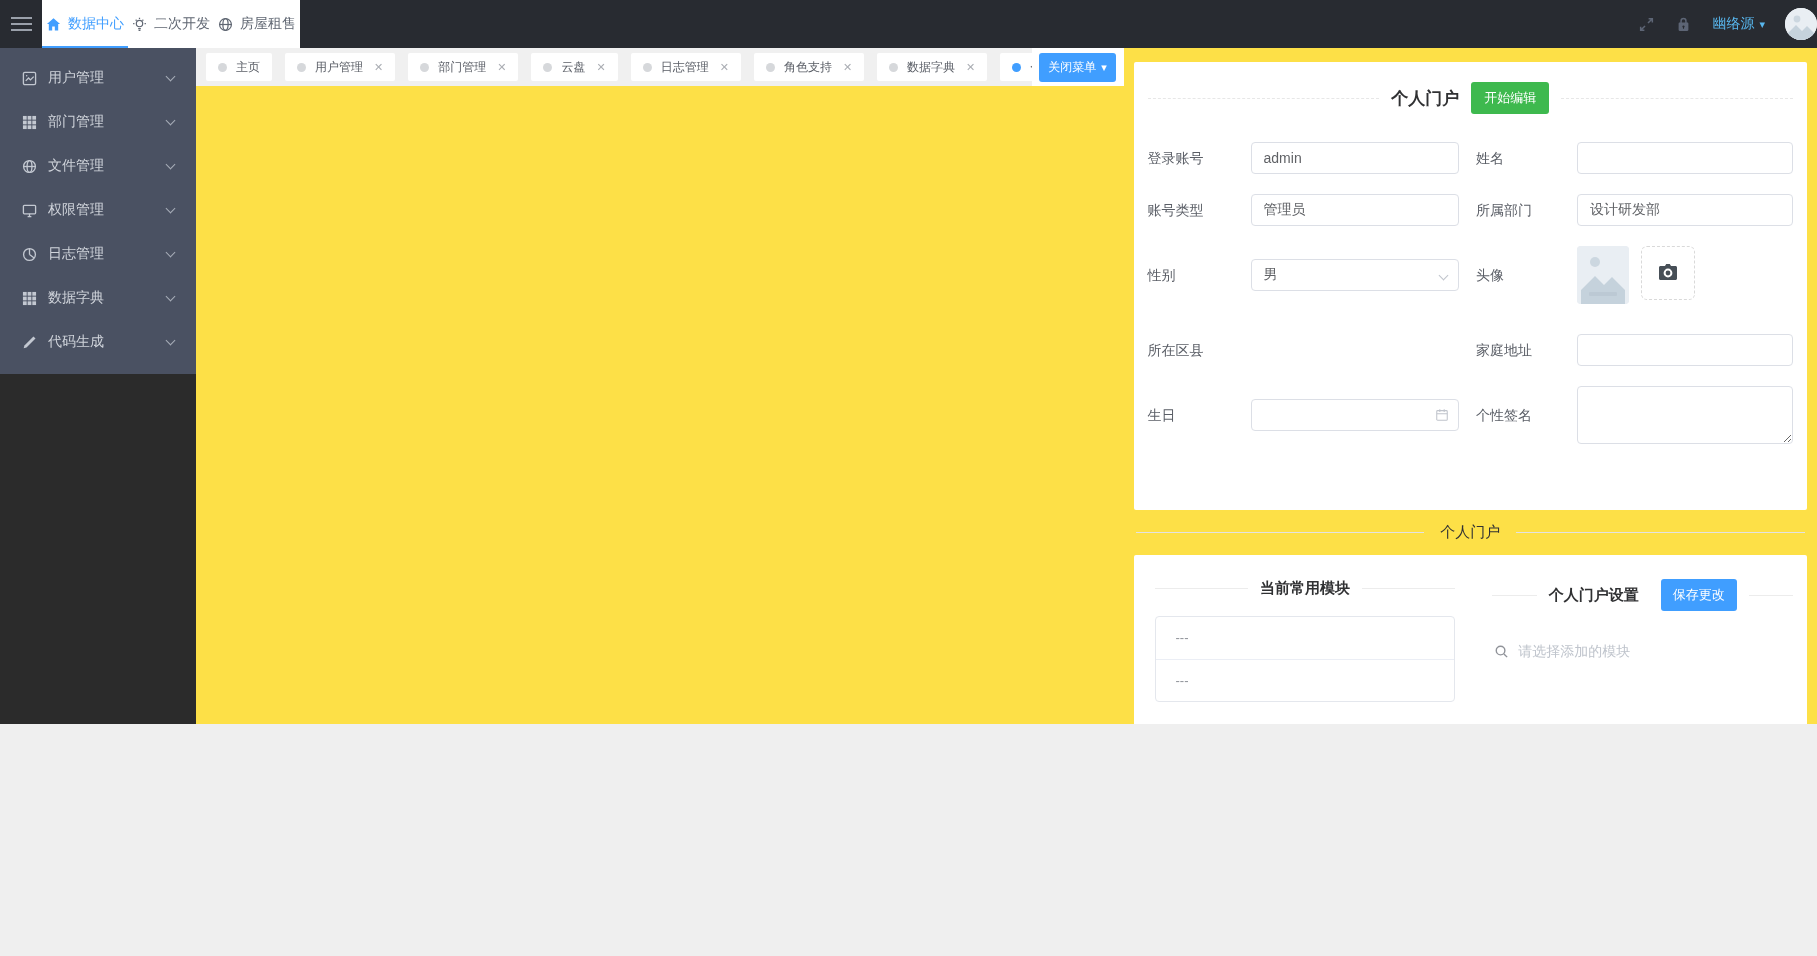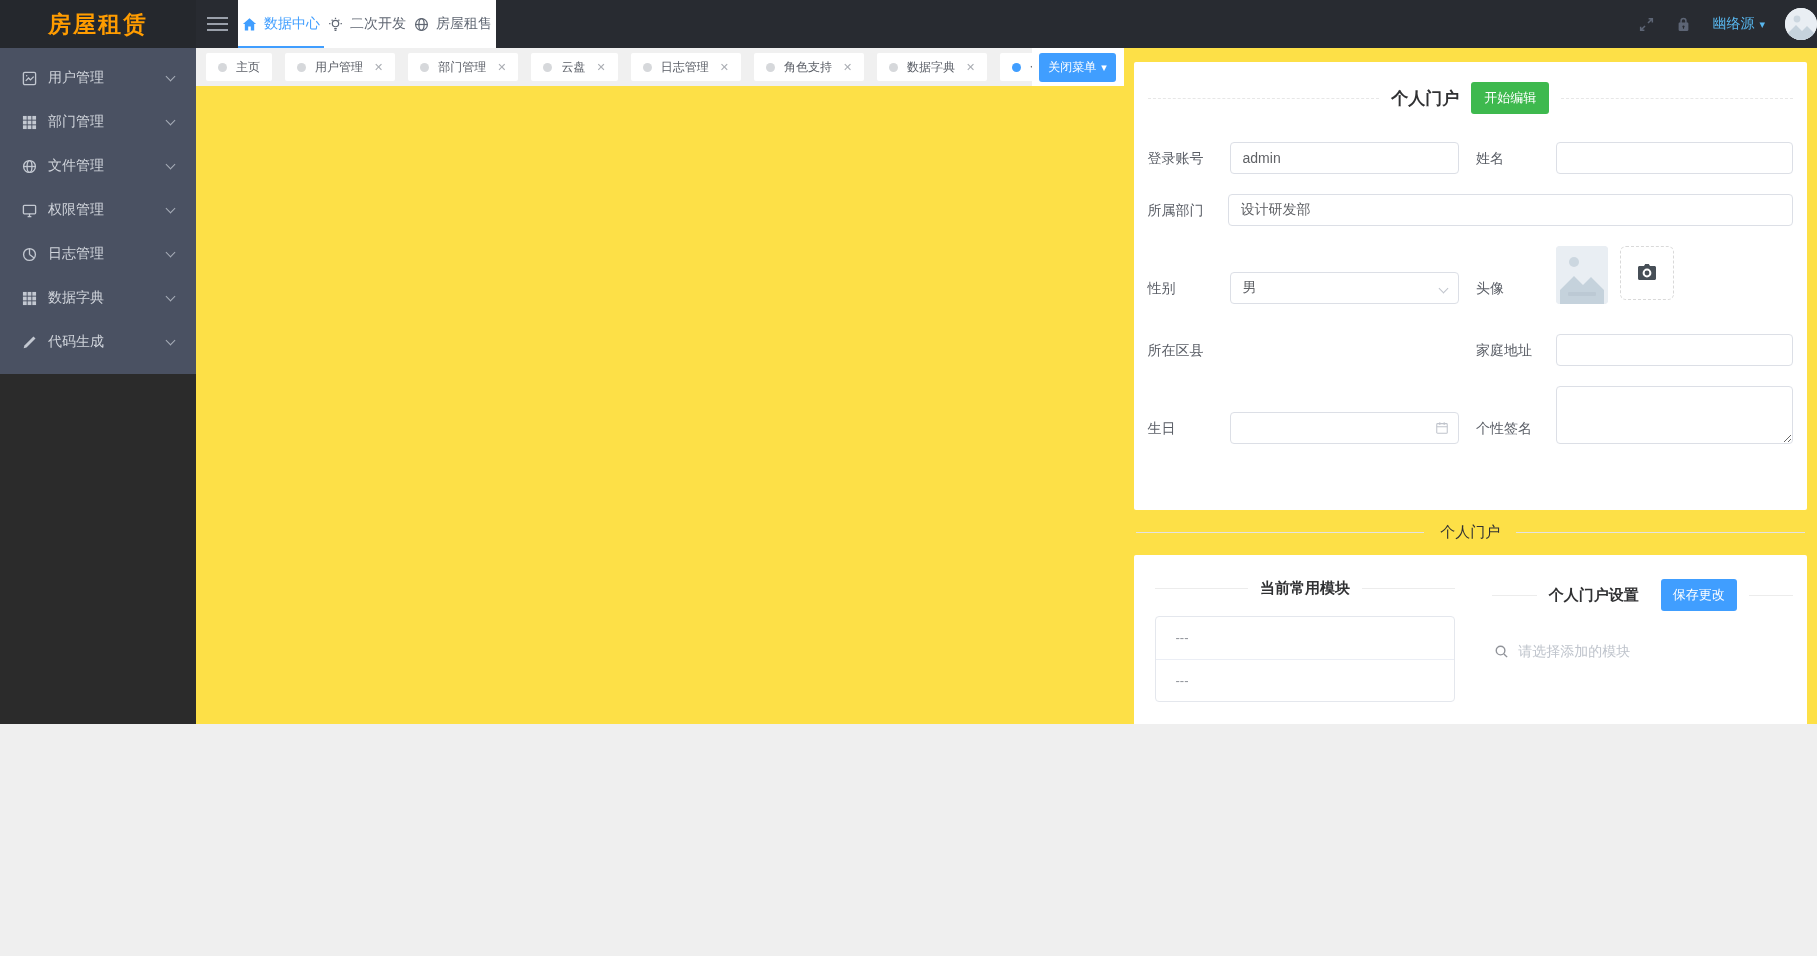--- a/index.html
+++ b/index.html
@@ -63,21 +63,21 @@
   .divider-dashed { display:flex; align-items:center; }
   .divider-dashed::before, .divider-dashed::after { content:""; flex:1; border-top:1px dashed #e7e7e7; }
   .divider-center { display:flex; align-items:center; gap:12px; padding:0 12px; }
   .card-title { font-size:17px; font-weight:700; color:#303133; }
   .btn-green { background:#3eb94e; color:#fff; font-size:13px; padding:7px 13px; border-radius:3px;
                border:none; cursor:pointer; font-family:inherit; }
 
   .form { margin-top:28px; }
   .form-row { display:flex; margin-bottom:20px; }
   .form-row.row-avatar { margin-bottom:30px; }
-  .fi { display:flex; align-items:flex-end; }
+  .fi { display:flex; align-items:center;gap:21px; }
   .fi-left { width:50.9%; flex:none; padding-right:17px; }
   .fi-right { flex:1; }
   .f-label { width:82px; flex:none; font-size:14px; color:#5a5e66; line-height:32px; }
   .fi-right .f-label { width:80px; }
   .f-control { flex:1; position:relative; }
   .input, .sel { width:100%; height:32px; border:1px solid #dcdfe6; border-radius:4px; padding:0 12px;
            font-size:14px; color:#606266; background:#fff; font-family:inherit; display:block; }
   .sel { display:flex; align-items:center; cursor:pointer; }
   .sel-chevron { position:absolute; right:12px; top:13px; width:7px; height:7px;
                  border-right:1.5px solid #c0c4cc; border-bottom:1.5px solid #c0c4cc; transform:rotate(45deg); }
@@ -110,21 +110,20 @@
   .search-row { margin-top:32px; display:flex; align-items:center; gap:9px; padding-left:2px; }
   .search-row svg { width:15px; height:15px; color:#909399; flex:none; }
   .search-input { border:none; outline:none; flex:1; font-size:14px; color:#606266; background:transparent;
                   font-family:inherit; }
   .search-input::placeholder { color:#bfc4cc; }
 </style>
 </head>
 <body>
 
 <div class="header">
-  <div class="logo">房屋租赁</div>
   <div class="hamburger">
     <span></span>
     <span></span>
     <span></span>
   </div>
   <div class="nav-panel">
     <div class="nav-item active">
       <svg viewBox="0 0 16 16" fill="currentColor">
           <path d="M8 1.2L1 7.4h2v7h3.6v-4.2h2.8v4.2H13v-7h2z"></path>
         </svg>
@@ -321,20 +320,26 @@
             </div>
             <div class="fi fi-right">
               <span class="f-label">姓名</span>
               <div class="f-control">
                 <input class="input" value="" style="">
               </div>
             </div>
           </div>
 
           <div class="form-row">
+            <div class="fi fi-left">
+              <span class="f-label">账号类型</span>
+              <div class="f-control">
+                <input class="input" value="管理员" style="">
+              </div>
+            </div>
             <div class="fi fi-right">
               <span class="f-label">所属部门</span>
               <div class="f-control">
                 <input class="input" value="设计研发部" style="">
               </div>
             </div>
           </div>
 
           <div class="form-row row-avatar">
             <div class="fi fi-left">

